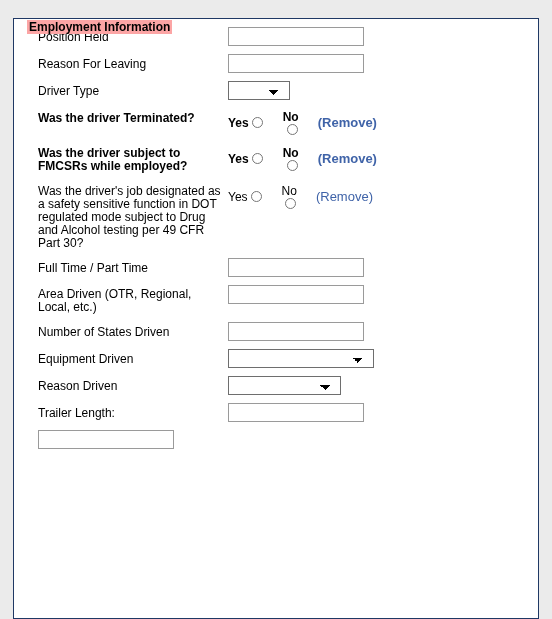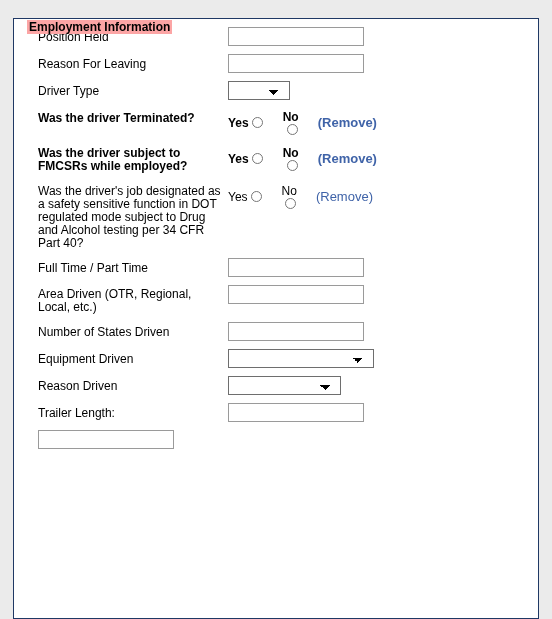--- a/index.html
+++ b/index.html
@@ -245,21 +245,21 @@
             <span class="radio-opt">
               <span class="rlabel">No</span>
               <span class="radio-dot"></span>
             </span>
             <a class="remove-link" href="#">(Remove)</a>
           </div>
         </div>
       </div>
 
       <div class="row">
-        <div class="label multiline">Was the driver's job designated as a safety sensitive function in DOT regulated mode subject to Drug and Alcohol testing per 34 CFR Part 40?</div>
+        <div class="label multiline">Was the driver's job designated as a safety sensitive function in DOT regulated mode subject to Drug and Alcohol testing per 49 CFR Part 30?</div>
         <div class="field">
           <div class="radios">
             <span class="radio-opt">
               <span class="rlabel">Yes</span>
               <span class="radio-dot"></span>
             </span>
             <span class="radio-opt">
               <span class="rlabel">No</span>
               <span class="radio-dot"></span>
             </span>

